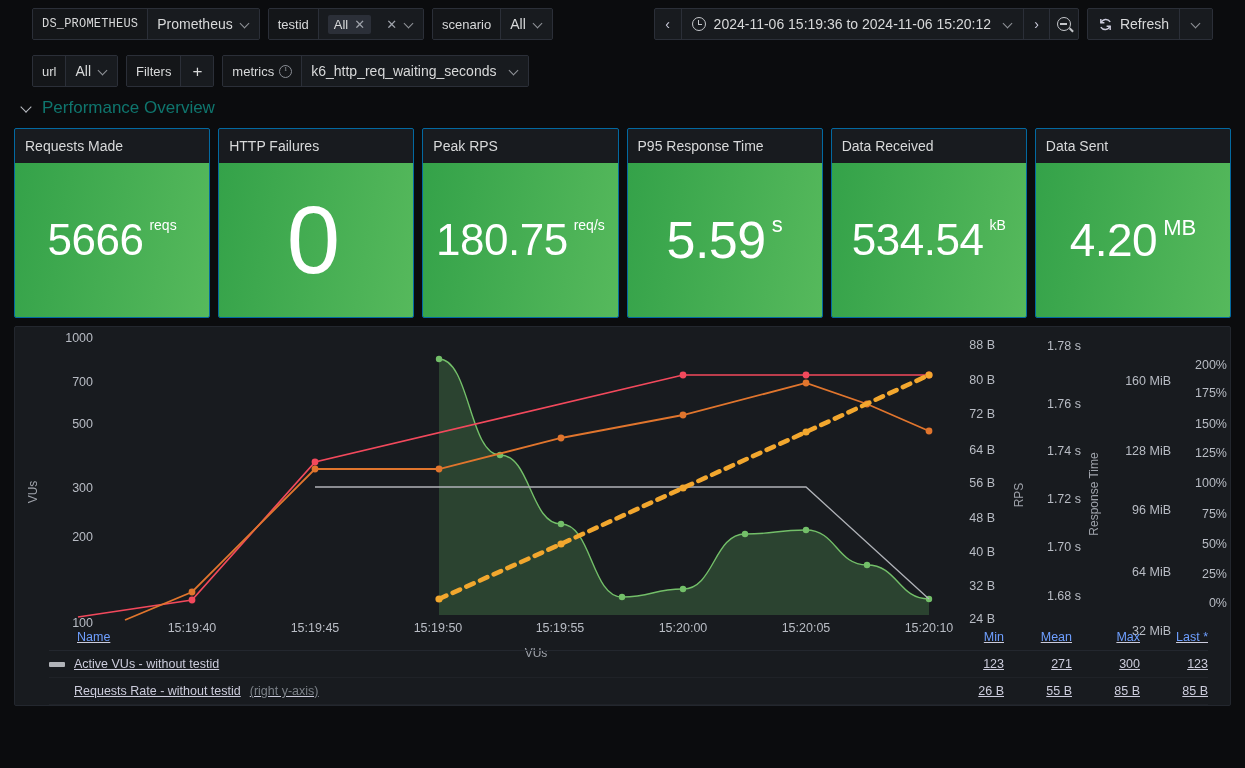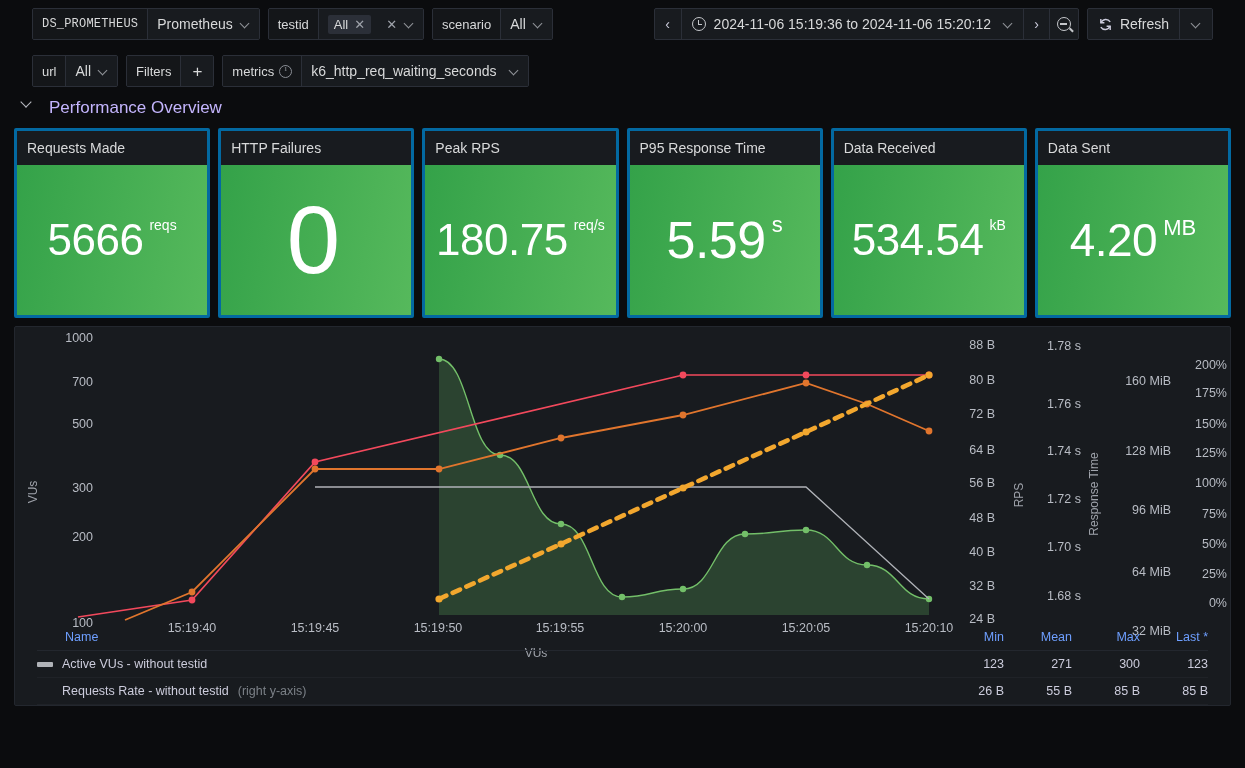--- a/index.html
+++ b/index.html
@@ -119,23 +119,23 @@
     border-radius: 50%; position: relative;
   }
   .zoomout::before { content:""; position:absolute; left:2.3px; top:5.2px; width:7px; height:1.4px; background:#c5c7cb; }
   .zoomout::after  { content:""; position:absolute; left:11px; top:11px; width:5px; height:1.6px; background:#c5c7cb; transform: rotate(45deg); }
   .refreshico {
     width: 15px; height: 15px; position: relative;
   }
 
   
   .rowhdr {
-    display: flex; gap: 16px;
+    display: flex; align-items: center; gap: 9px;
     padding: 6px 14px 10px 22px;
-    font-size: 17px; color: #c4b5fd; font-weight: 400;
+    font-size: 17px; color: #0f766e; font-weight: 400;
     cursor: pointer;
   }
   .rowcaret {
     width: 11px; height: 11px; position: relative;
   }
   .rowcaret::after {
     content: ""; position: absolute; left: 0; top: 0;
     width: 7px; height: 7px;
     border-right: 1.7px solid #b9bcc2; border-bottom: 1.7px solid #b9bcc2;
     transform: rotate(45deg);
@@ -143,21 +143,21 @@
 
   
   .statrow {
     display: flex; gap: 8px;
     padding: 0 14px;
     height: 190px;
   }
   .statpanel {
     flex: 1;
     background: #181b1f;
-    border: 3px solid #0369a1;
+    border: 1px solid #0369a1;
     border-radius: 2px;
     display: flex; flex-direction: column;
     overflow: hidden;
   }
   .stattitle {
     height: 34px; display: flex; align-items: center;
     padding: 0 10px;
     font-size: 14px; color: #d8d9da;
     flex: none;
   }
@@ -194,22 +194,23 @@
     fill: #9fa3ab; font-size: 12px;
     font-family: "Liberation Sans", sans-serif;
   }
   .ticktext {
     fill: #b8bcc4; font-size: 12.5px;
     font-family: "Liberation Sans", sans-serif;
   }
 
   
   .legend {
-    position: absolute; left: 0; right: 0; bottom: 0;
+    position: absolute; left: 12px; right: 0; bottom: 0;
     padding: 0 22px;
+    text-decoration: underline;
   }
   .legtable { width: 100%; border-collapse: collapse; }
   .legtable th {
     font-size: 12.5px; color: #6e9fff; font-weight: 400;
     padding: 4px 0 6px 0; text-align: right;
     border-bottom: 1px solid #23272e;
   }
   .legtable th.name { text-align: left; padding-left: 28px; }
   .legtable td {
     font-size: 12.5px; color: #ccccdc;

